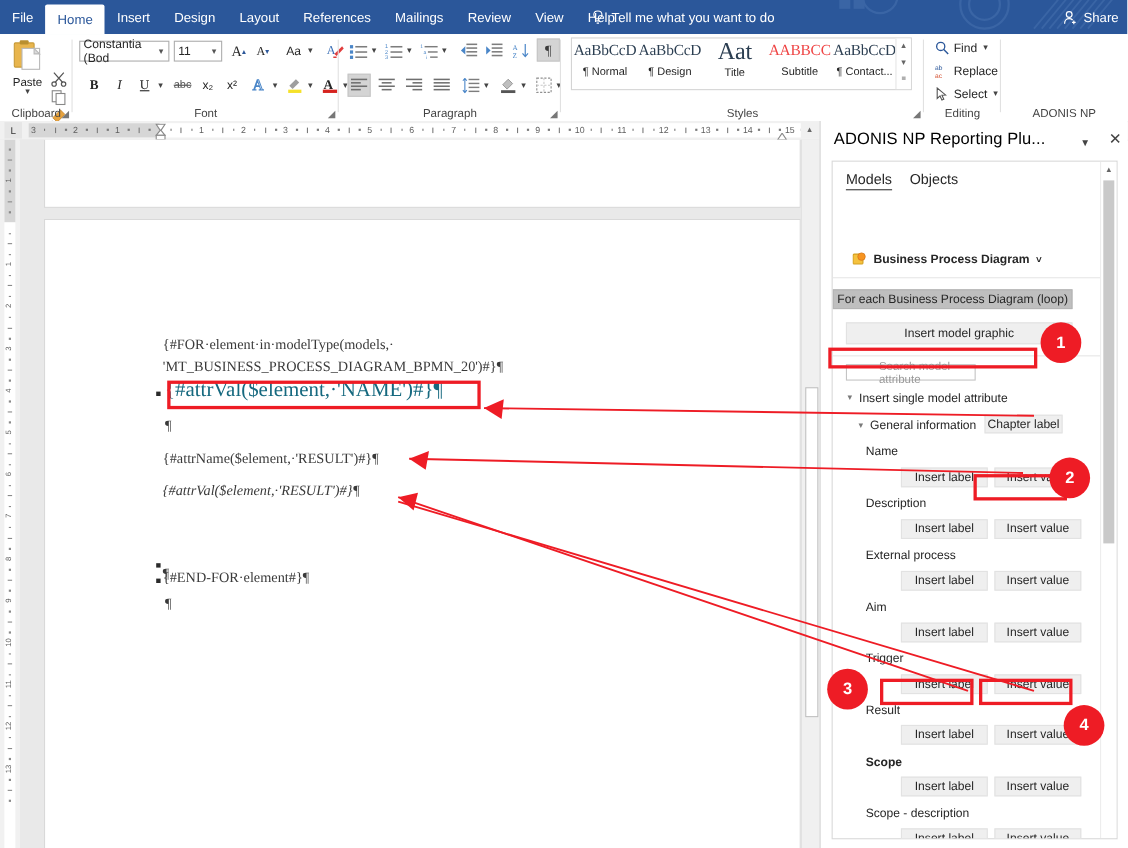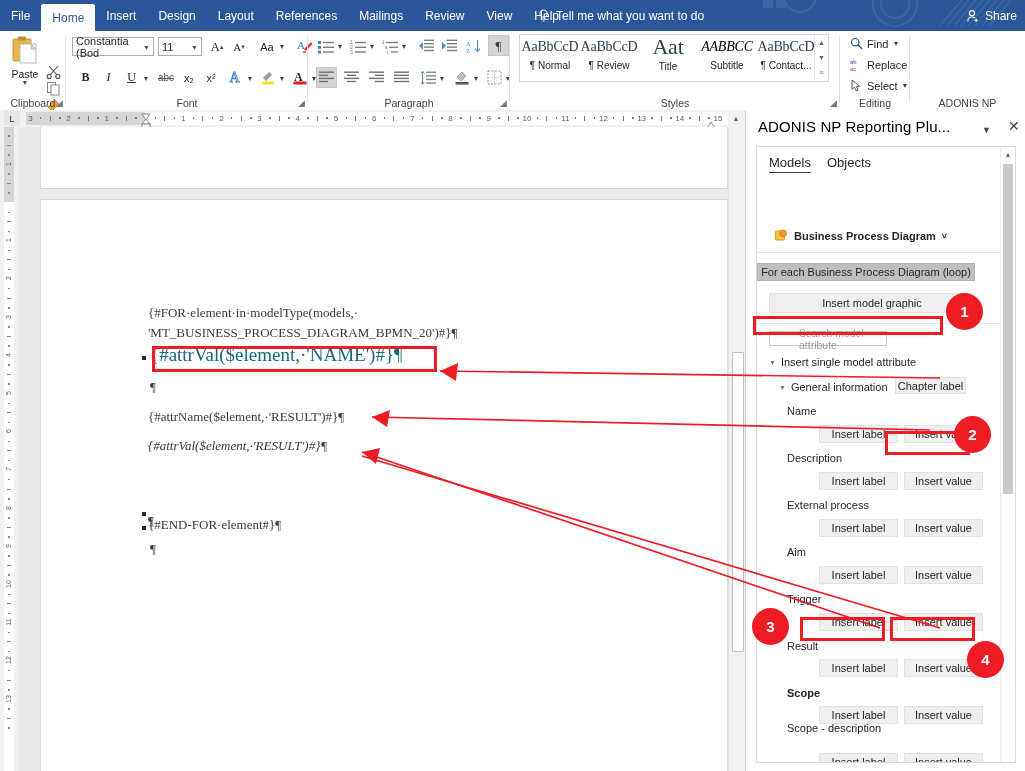--- a/index.html
+++ b/index.html
@@ -432,28 +432,28 @@
     </div>
 
     <div class="grp" style="left:510px;width:330px;">
       <div class="stylebox" style="left:9px;top:3px;">
         <div class="stylecell" style="left:1px;">
           <div class="big">AaBbCcD</div>
           <div class="nm">¶ Normal</div>
         </div>
         <div class="stylecell" style="left:60px;">
           <div class="big">AaBbCcD</div>
-          <div class="nm">¶ Review</div>
+          <div class="nm">¶ Design</div>
         </div>
         <div class="stylecell" style="left:119px;">
           <div class="big" style="font-size:22px;margin-top:-1px;">Aat</div>
           <div class="nm" style="margin-top:1px;">Title</div>
         </div>
         <div class="stylecell" style="left:178px;">
-          <div class="big" style="color:#000000;font-style:italic;">AABBCC</div>
+          <div class="big" style="color:#ef4444;">AABBCC</div>
           <div class="nm">Subtitle</div>
         </div>
         <div class="stylecell" style="left:237px;">
           <div class="big">AaBbCcD</div>
           <div class="nm">¶ Contact...</div>
         </div>
         <div class="stylescroll">
           <div class="ssbtn">▲</div>
           <div class="ssbtn">▼</div>
           <div class="ssbtn">≡</div>
@@ -772,21 +772,21 @@
         <div class="greybtn" style="left:147px;top:466px;width:79px;height:18px;">Insert value</div>
 
         <div class="attrlabel" style="left:30px;top:493px;">Result</div>
         <div class="greybtn" style="left:62px;top:512px;width:79px;height:18px;">Insert label</div>
         <div class="greybtn" style="left:147px;top:512px;width:79px;height:18px;">Insert value</div>
 
         <div class="attrlabel" style="left:30px;top:540px;font-weight:bold;">Scope</div>
         <div class="greybtn" style="left:62px;top:559px;width:79px;height:18px;">Insert label</div>
         <div class="greybtn" style="left:147px;top:559px;width:79px;height:18px;">Insert value</div>
 
-        <div class="attrlabel" style="left:30px;top:575px;">Scope - description</div>
+        <div class="attrlabel" style="left:30px;top:587px;">Scope - description</div>
         <div class="greybtn" style="left:62px;top:606px;width:79px;height:18px;">Insert label</div>
         <div class="greybtn" style="left:147px;top:606px;width:79px;height:18px;">Insert value</div>
 
       </div>
 
       <div class="pane-sb">
         <div class="pane-sb-up">▲</div>
         <div class="pane-sb-thumb" style="top:17px;height:330px;"></div>
       </div>
     </div>

